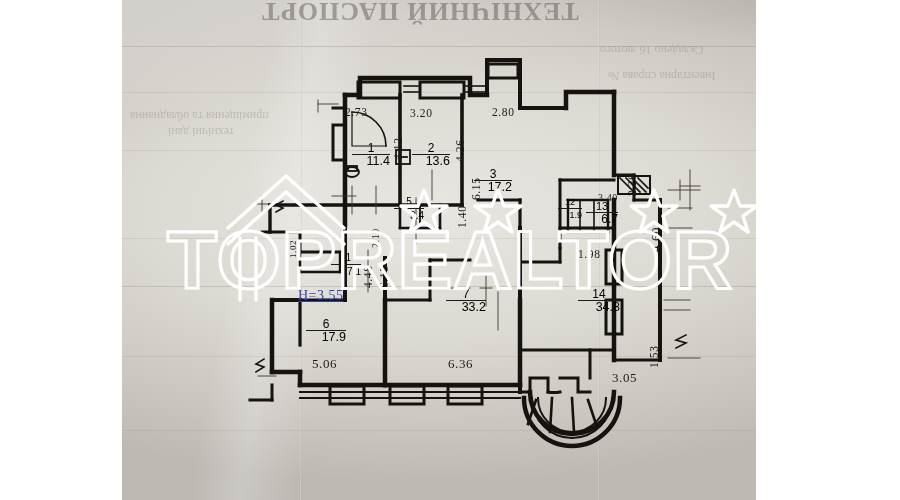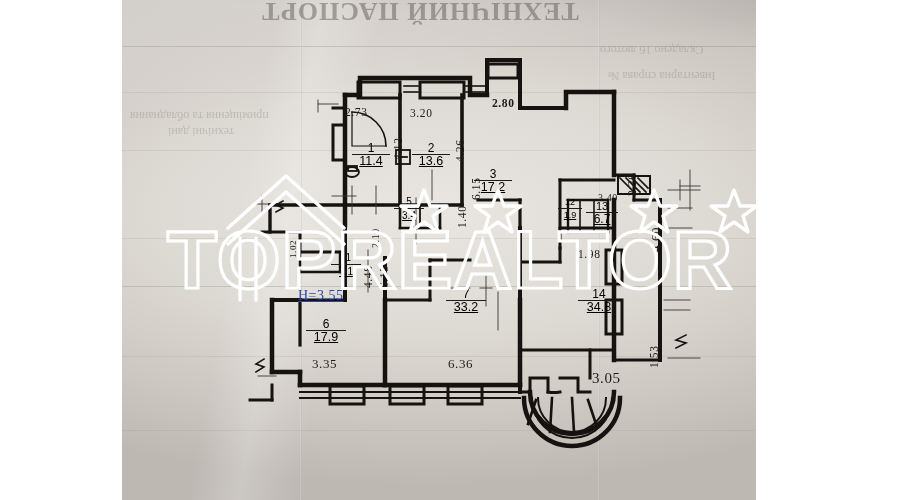--- a/index.html
+++ b/index.html
@@ -37,21 +37,21 @@
 
   
   #plan{position:absolute;left:0;top:0;width:900px;height:500px;}
 
   
   #wm{position:absolute;left:0;top:0;width:900px;height:500px;z-index:30;pointer-events:none;}
 
   .lbl{position:absolute;font-family:"Liberation Serif",serif;color:#1d1b1a;white-space:nowrap;}
   .dim{font-size:11.5px;letter-spacing:.6px;}
   .roomno{font-size:12px;text-align:center;}
-  .roomar{font-size:12.5px;text-align:center;text-decoration:underline;}
+  .roomar{font-size:12.5px;text-align:right;}
   .roombox{position:absolute;text-align:center;}
   .roombox .n{border-bottom:1.3px solid #1d1b1a;padding-bottom:0px;line-height:12px;}
   .roombox .a{line-height:13px;}
   .rot90{transform:rotate(-90deg);transform-origin:left top;}
   #hnote{position:absolute;font-family:"Liberation Serif",serif;font-size:14px;
          color:#2f46a8;letter-spacing:.5px;text-decoration:underline;}
 </style>
 </head>
 <body>
 
@@ -274,34 +274,34 @@
         <div class="n roomno" style="font-size:11px;">13</div>
         <div class="a roomar" style="font-size:12px;">6.7</div>
       </div>
       <div class="roombox" style="left:578px;top:288px;width:42px;">
         <div class="n roomno">14</div>
         <div class="a roomar">34.8</div>
       </div>
 
       <div class="lbl dim" style="left:336px;top:106px;margin-left:9px;">2.73</div>
       <div class="lbl dim" style="left:410px;top:107px;">3.20</div>
-      <div class="lbl dim" style="left:492px;top:97px;font-weight:bold;">2.80</div>
+      <div class="lbl dim" style="left:492px;top:106px;">2.80</div>
       <div class="lbl dim rot90" style="left:392px;top:160px;">4.12</div>
       <div class="lbl dim rot90" style="left:454px;top:162px;">4.26</div>
       <div class="lbl dim rot90" style="left:470px;top:200px;">6.15</div>
       <div class="lbl dim rot90" style="left:456px;top:228px;">1.40</div>
       <div class="lbl dim rot90" style="left:626px;top:196px;">2.20</div>
       <div class="lbl dim" style="left:578px;top:248px;">1.98</div>
       <div class="lbl dim rot90" style="left:648px;top:252px;font-size:13px;">4.60</div>
       <div class="lbl dim rot90" style="left:362px;top:288px;">4.48</div>
       <div class="lbl dim rot90" style="left:378px;top:288px;">6.15</div>
       <div class="lbl dim rot90" style="left:370px;top:248px;font-size:10px;">2.10</div>
-      <div class="lbl dim" style="left:312px;top:356px;font-size:13px;">3.35</div>
+      <div class="lbl dim" style="left:312px;top:356px;font-size:13px;">5.06</div>
       <div class="lbl dim" style="left:448px;top:356px;font-size:13px;">6.36</div>
-      <div class="lbl dim" style="left:592px;top:370px;font-size:15px;">3.05</div>
+      <div class="lbl dim" style="left:612px;top:370px;font-size:13px;">3.05</div>
       <div class="lbl dim rot90" style="left:648px;top:368px;">1.53</div>
       <div class="lbl dim rot90" style="left:288px;top:258px;font-size:9px;">1.02</div>
       <div class="lbl dim" style="left:598px;top:192px;font-size:10px;">3.40</div>
 
       <div id="hnote" style="left:298px;top:288px;">H=3.55</div>
 
     </div>
   </div>
 
   <div class="letterbox" id="lb-left"></div>

